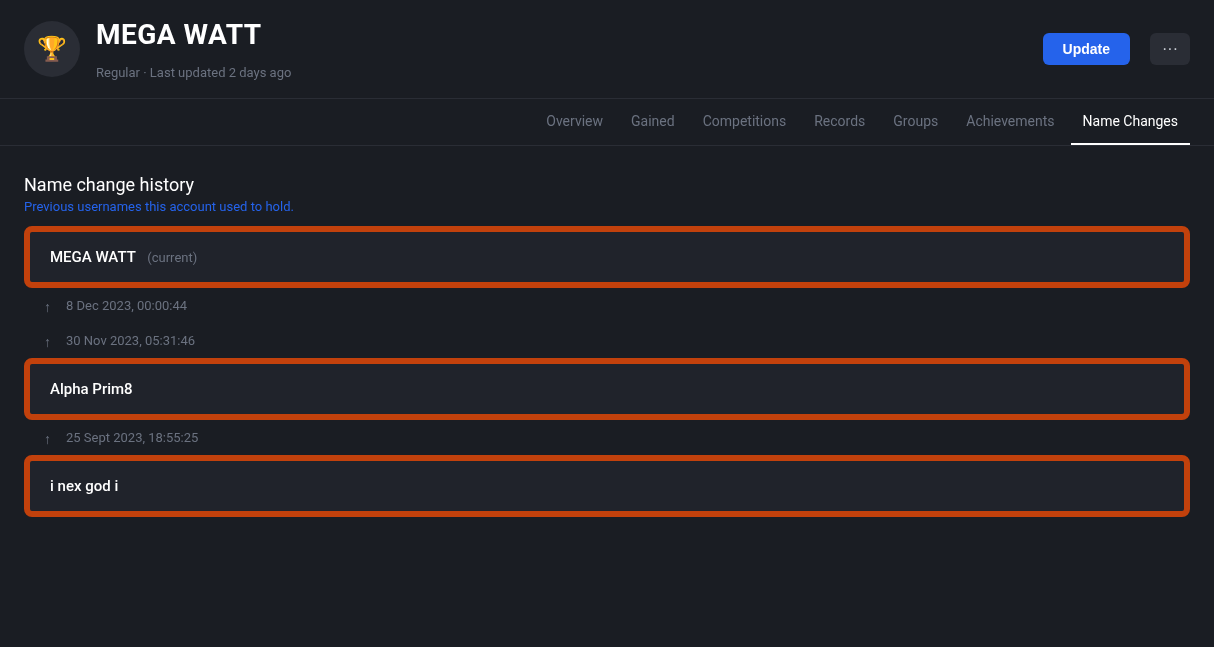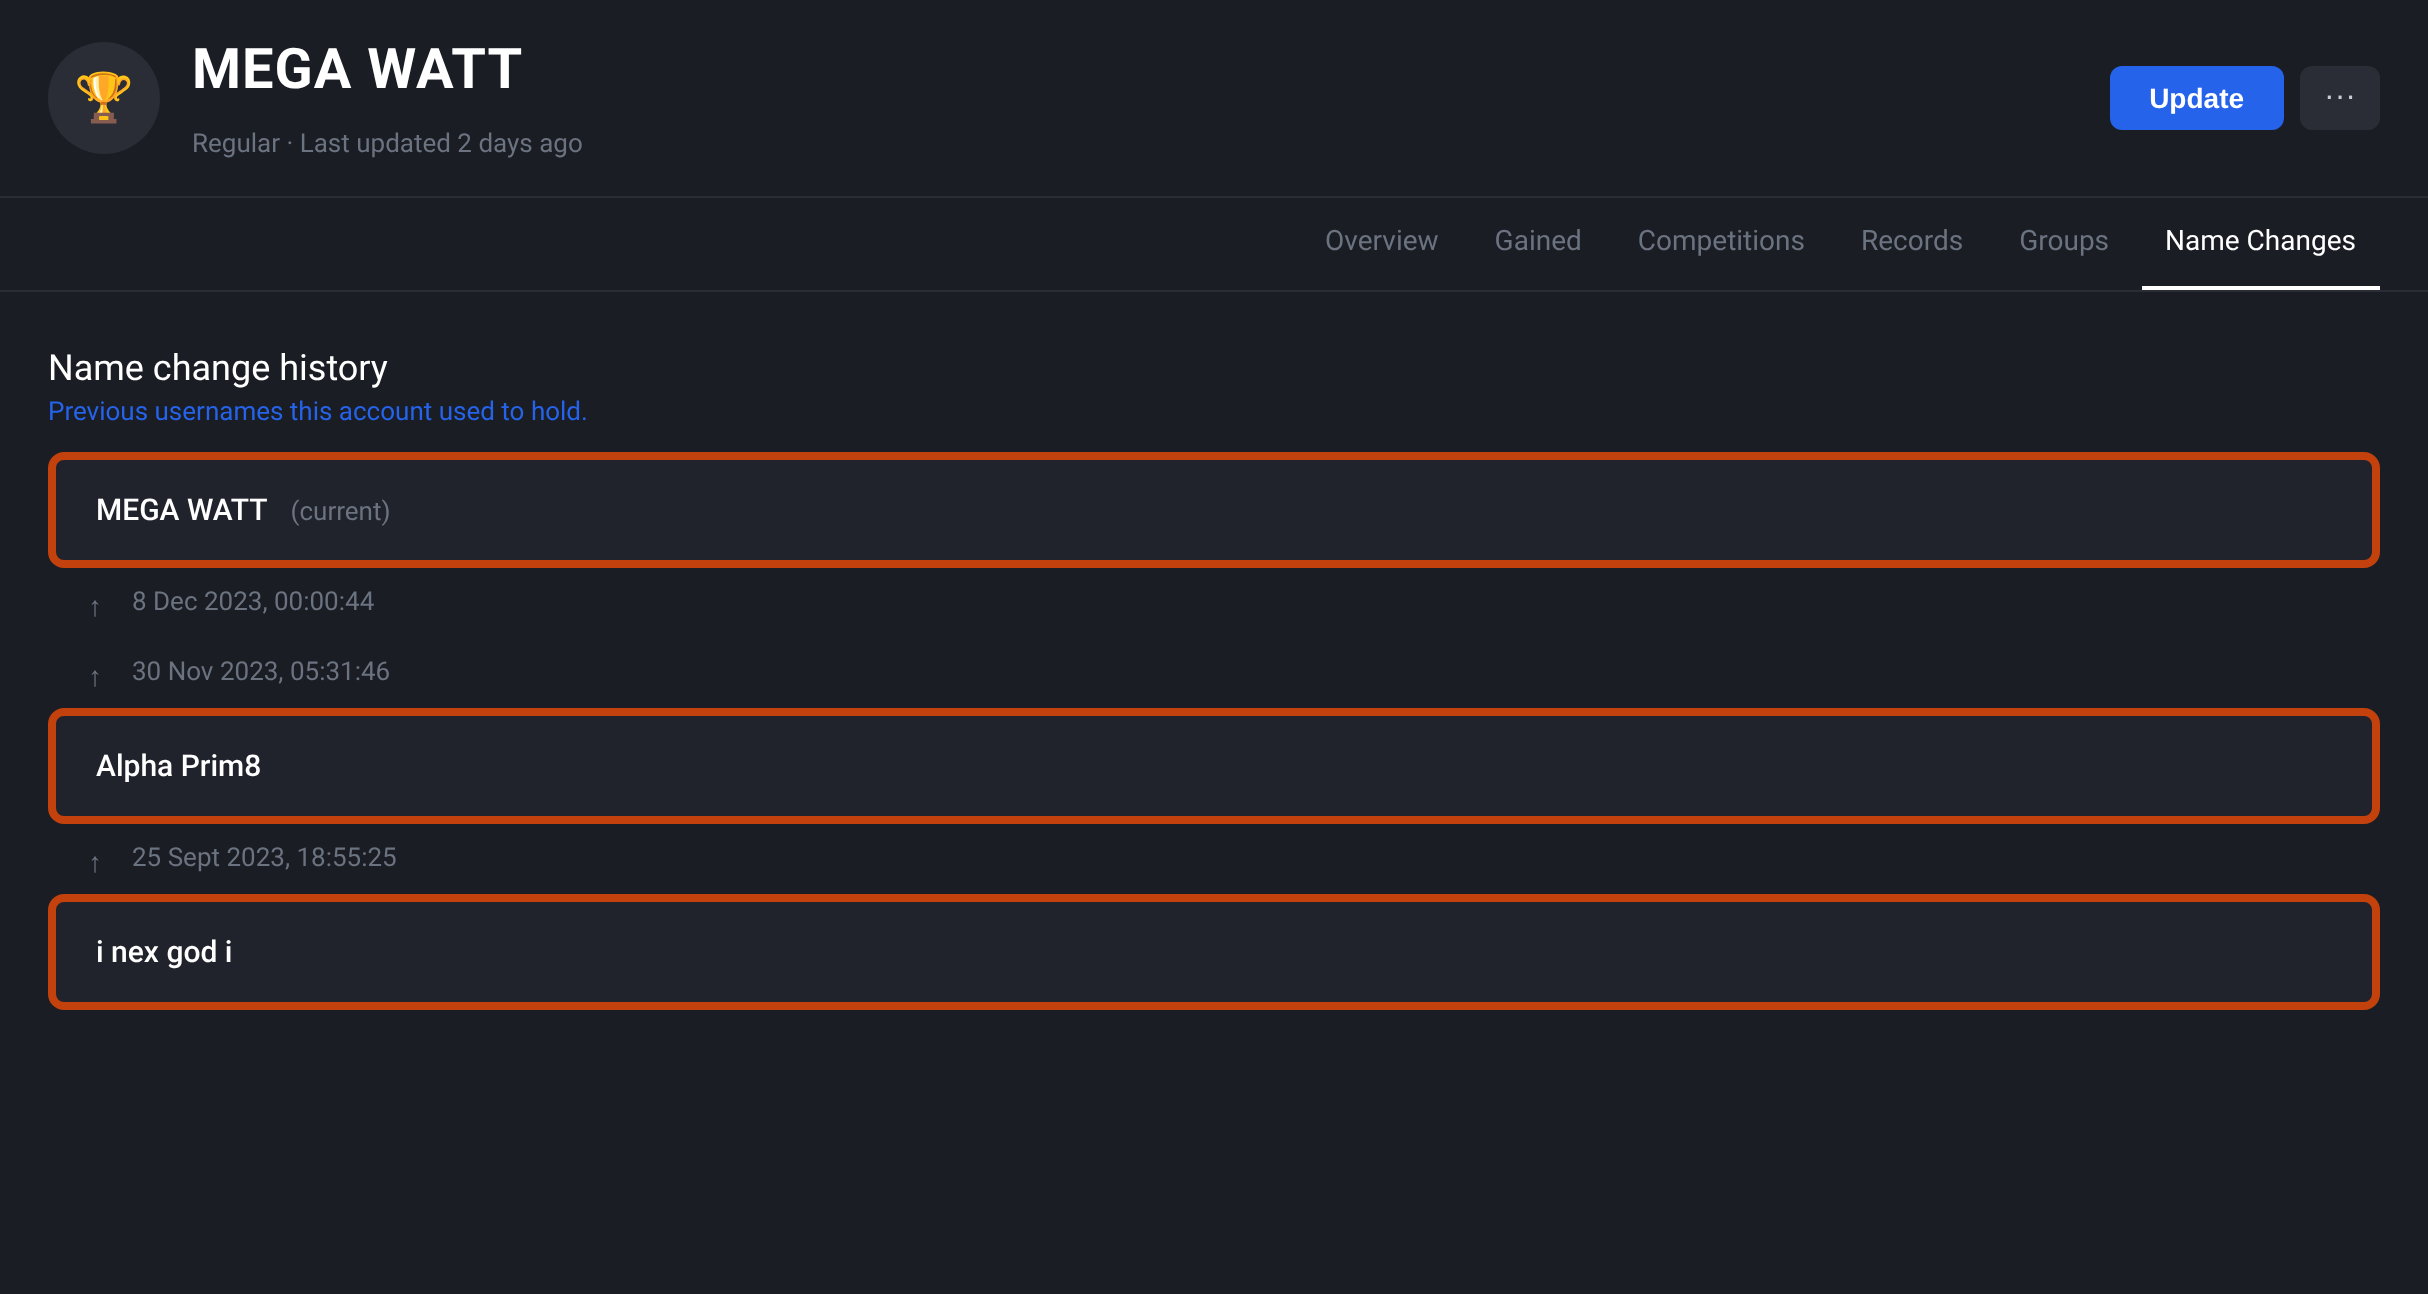--- a/index.html
+++ b/index.html
@@ -49,21 +49,21 @@
 
     .profile-info .subtitle {
       color: #6b7280;
       font-size: 13px;
       margin-top: 14px;
     }
 
     .header-right {
       display: flex;
       align-items: center;
-      gap: 8px;
+      gap: 20px;
     }
 
     .update-btn {
       background-color: #2563eb;
       color: #ffffff;
       border: none;
       border-radius: 6px;
       padding: 8px 20px;
       font-size: 14px;
       font-weight: 600;
@@ -122,21 +122,21 @@
 
     .section-subtitle {
       color: #2563eb;
       font-size: 13px;
       margin-bottom: 12px;
     }
 
     
     .name-card {
       background-color: #20232b;
-      border: 4px solid #c2410c;
+      border: 6px solid #c2410c;
       border-radius: 8px;
       padding: 16px 20px;
       margin-bottom: 0;
     }
 
     .name-card .username {
       color: #ffffff;
       font-size: 15px;
       font-weight: 500;
     }
@@ -183,20 +183,21 @@
     <button class="more-btn">···</button>
   </div>
 </div>
 
 <nav class="nav">
   <a class="nav-item">Overview</a>
   <a class="nav-item">Gained</a>
   <a class="nav-item">Competitions</a>
   <a class="nav-item">Records</a>
   <a class="nav-item">Groups</a>
+  <a class="nav-item">Achievements</a>
   <a class="nav-item active">Name Changes</a>
 </nav>
 
 <main class="main">
   <div class="section-title">Name change history</div>
   <div class="section-subtitle">Previous usernames this account used to hold.</div>
 
   <div class="name-card">
     <span class="username">MEGA WATT</span>
     <span class="current-badge">(current)</span>

